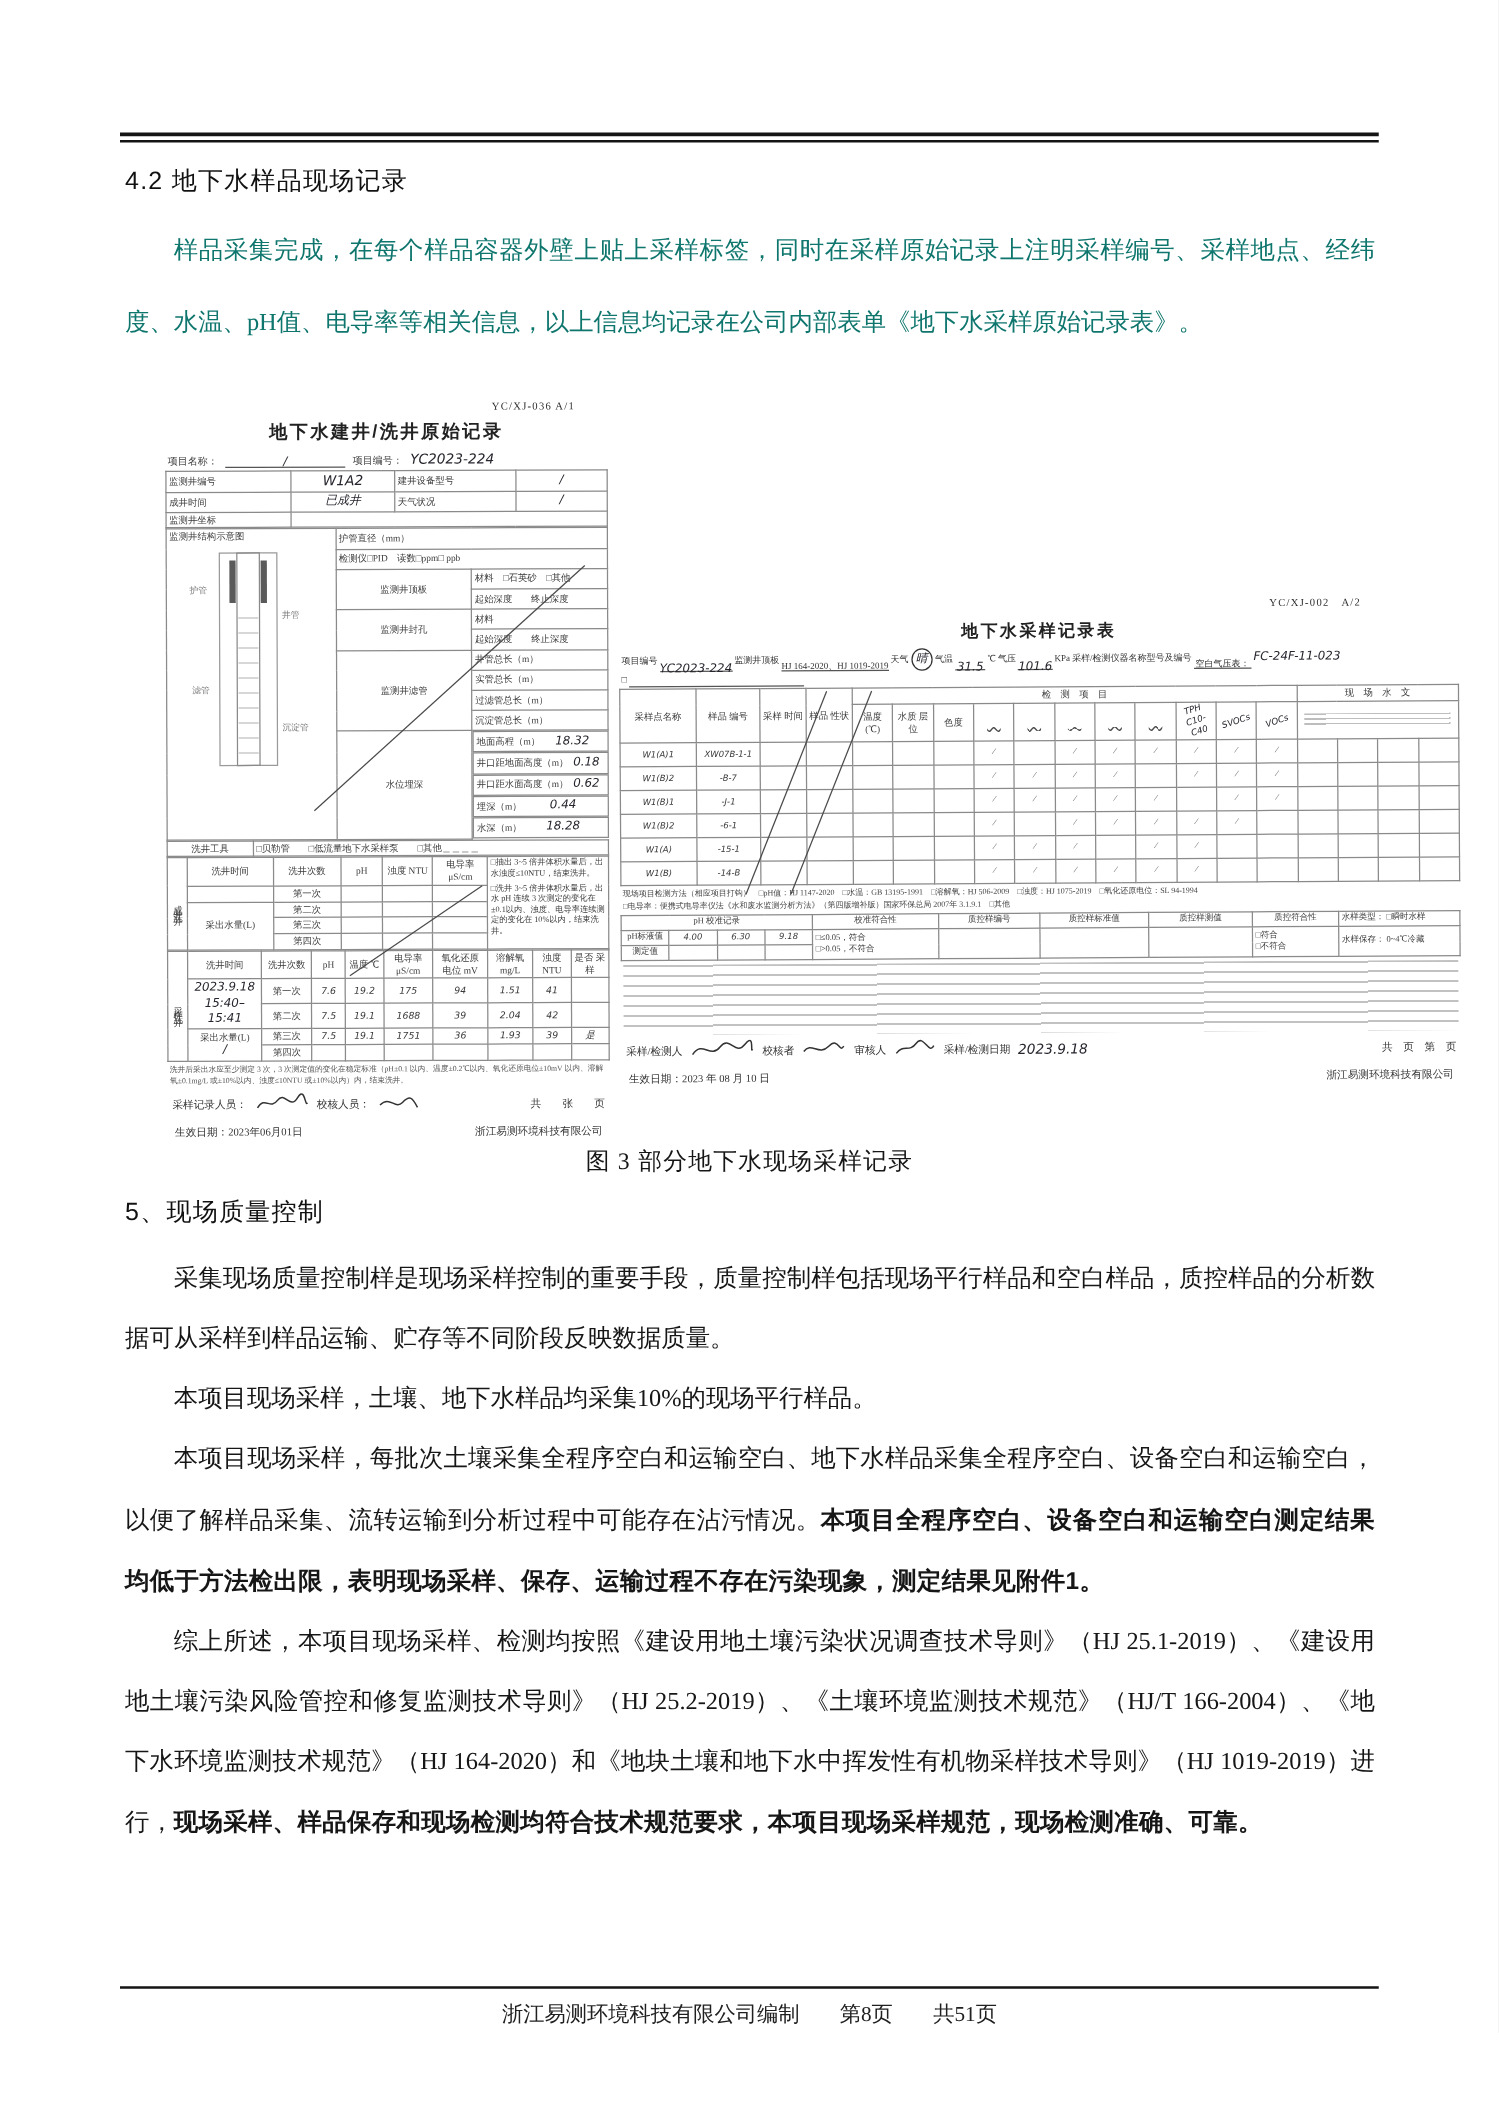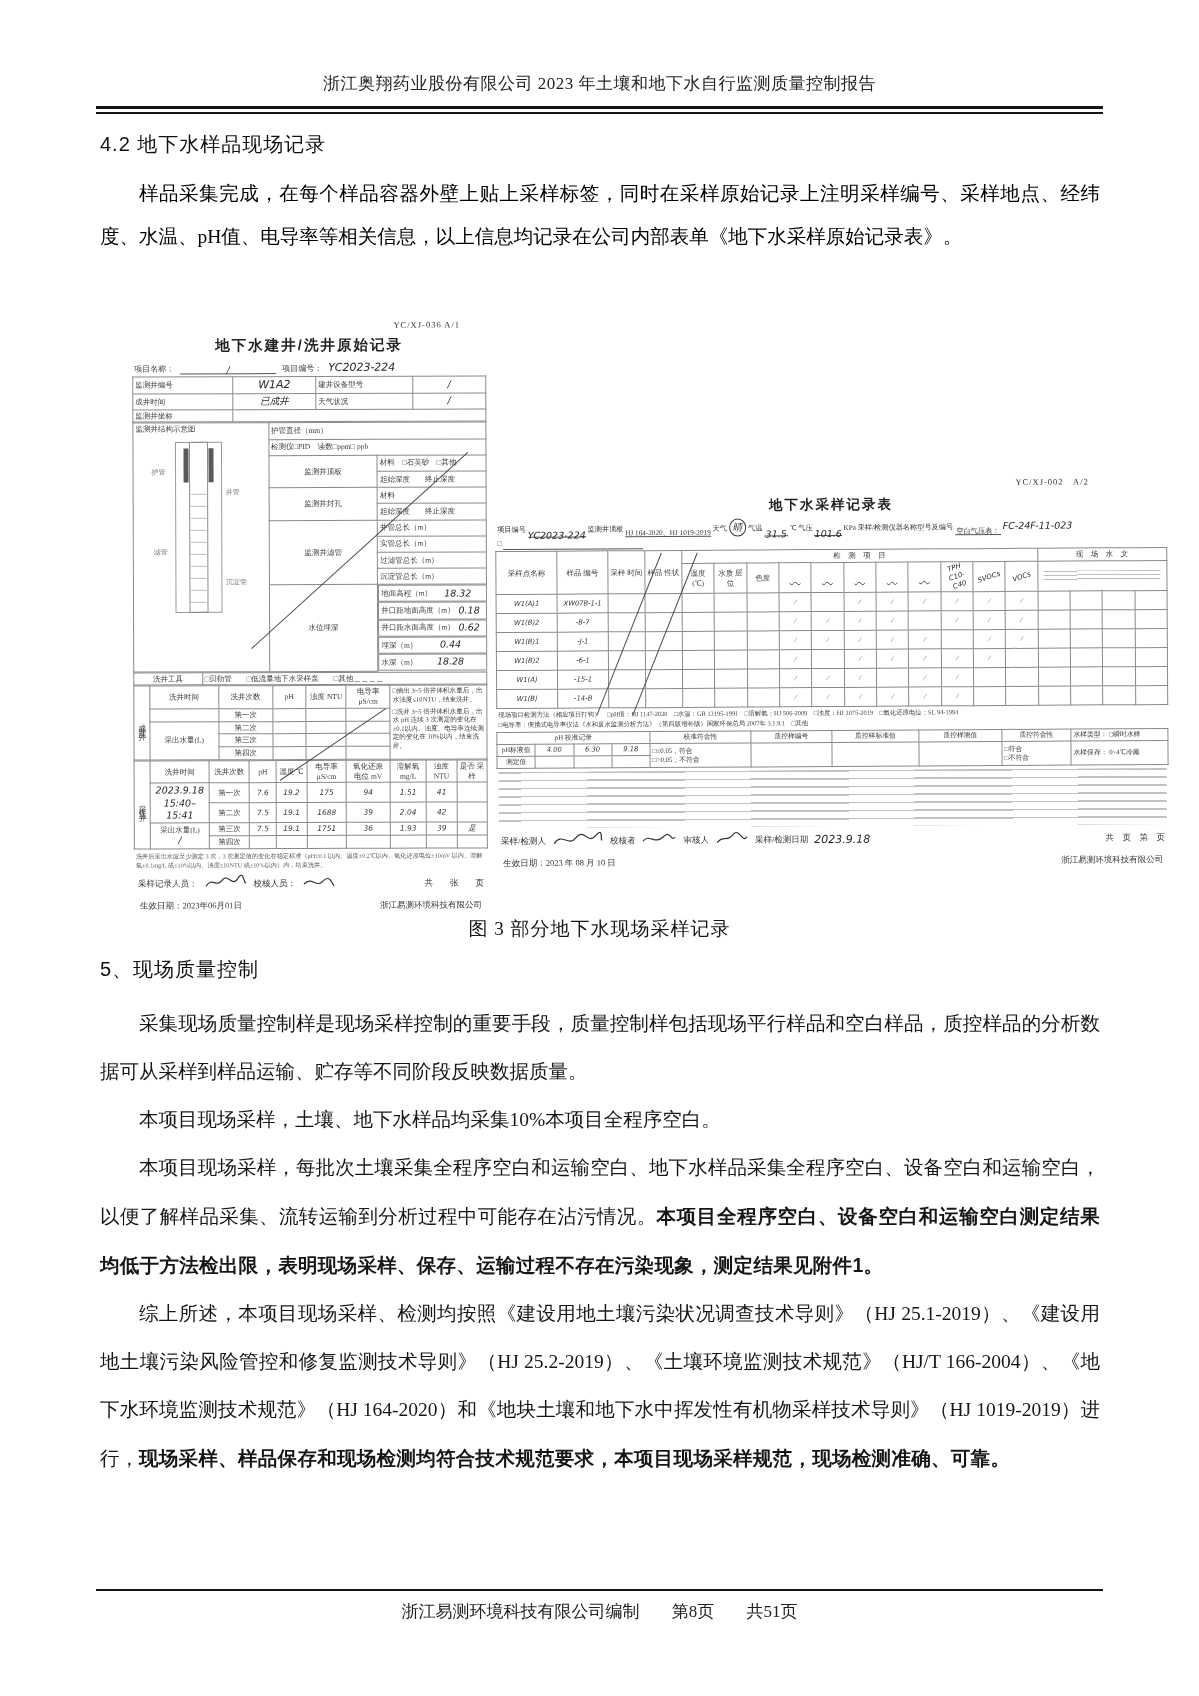--- a/index.html
+++ b/index.html
@@ -17,21 +17,21 @@
   .ftr-text { position:absolute; top:1600px; left:0; width:100%; text-align:center;
     font-size:17px; color:#202020; }
   .ftr-text span { margin:16px 14px; }
 
   .h-sec { position:absolute; left:100px; font-family:"Liberation Sans", sans-serif;
     font-weight:normal; font-size:20px; color:#111; letter-spacing:1px; }
   .h-42 { top:131px; }
   .h-5  { top:956px; }
 
   .para-42 { position:absolute; top:172px; left:100px; width:1000px;
-    font-size:19.5px; line-height:43px; text-align:justify; text-indent:2em; color:#000000; }
+    font-size:19.5px; line-height:58px; text-align:justify; text-indent:2em; color:#0f766e; }
   .caption { position:absolute; top:916px; left:0; width:100%; text-align:center;
     font-size:19px; color:#161616; letter-spacing:1px; }
   .bodytext { position:absolute; top:1000px; left:100px; width:1000px;
     font-size:19.5px; line-height:48px; text-align:justify; color:#161616; }
   .bodytext p { margin:0; text-indent:2em; }
   .bodytext .b { font-weight:bold; font-family:"Liberation Sans", sans-serif; letter-spacing:0.3px; }
 
   
   .form { position:absolute; background:#fff; color:#3d3d3d; }
   .form table { border-collapse:collapse; width:100%; table-layout:fixed; }
@@ -75,21 +75,20 @@
   #form-right td { font-size:6.8px; }
   #form-right .itemhdr { transform:rotate(-18deg); display:inline-block; font-size:7px; }
   .circle { display:inline-block; border:1px solid #333; border-radius:50%; padding:0 3px; }
   .chk { font-size:9px; color:#2c2c34; font-style:italic; }
 </style>
 </head>
 <body>
 
 <div class="page">
 
-  <div class="hdr-title">浙江奥翔药业股份有限公司 2023 年土壤和地下水自行监测质量控制报告</div>
   <div class="hdr-rule"></div>
 
   <div class="h-sec h-42">4.2 地下水样品现场记录</div>
   <div class="para-42">样品采集完成，在每个样品容器外壁上贴上采样标签，同时在采样原始记录上注明采样编号、采样地点、经纬度、水温、pH值、电导率等相关信息，以上信息均记录在公司内部表单《地下水采样原始记录表》。</div>
 
   <div class="form" id="form-left">
     <div class="doccode" style="padding-right:26px; margin-top:2px;">YC/XJ-036 A/1</div>
     <div class="ftitle">地下水建井/洗井原始记录</div>
 
     <div class="projrow">
@@ -609,21 +608,21 @@
 
     <div class="slash" style="left:100px; top:268px; width:175px; transform:rotate(-68deg);"></div>
     <div class="slash" style="left:136px; top:268px; width:175px; transform:rotate(-68deg);"></div>
   </div>
 
   <div class="caption">图 3 部分地下水现场采样记录</div>
   <div class="h-sec h-5">5、现场质量控制</div>
 
   <div class="bodytext">
     <p>采集现场质量控制样是现场采样控制的重要手段，质量控制样包括现场平行样品和空白样品，质控样品的分析数据可从采样到样品运输、贮存等不同阶段反映数据质量。</p>
-    <p>本项目现场采样，土壤、地下水样品均采集10%本项目全程序空白。</p>
+    <p>本项目现场采样，土壤、地下水样品均采集10%的现场平行样品。</p>
     <p><span>本项目现场采样，每批次土壤采集全程序空白和运输空白、地下水样品采集全程序空白、设备空白和运输空白，以便了解样品采集、流转运输到分析过程中可能存在沾污情况。</span><span class="b">本项目全程序空白、设备空白和运输空白测定结果均低于方法检出限，表明现场采样、保存、运输过程不存在污染现象，测定结果见附件1。</span></p>
     <p><span>综上所述，本项目现场采样、检测均按照《建设用地土壤污染状况调查技术导则》（HJ 25.1-2019）、《建设用地土壤污染风险管控和修复监测技术导则》（HJ 25.2-2019）、《土壤环境监测技术规范》（HJ/T 166-2004）、《地下水环境监测技术规范》（HJ 164-2020）和《地块土壤和地下水中挥发性有机物采样技术导则》（HJ 1019-2019）进行，</span><span class="b">现场采样、样品保存和现场检测均符合技术规范要求，本项目现场采样规范，现场检测准确、可靠。</span></p>
   </div>
 
   <div class="ftr-rule"></div>
   <div class="ftr-text">
     <span>浙江易测环境科技有限公司编制</span>
     <span>第8页</span>
     <span>共51页</span>
   </div>

